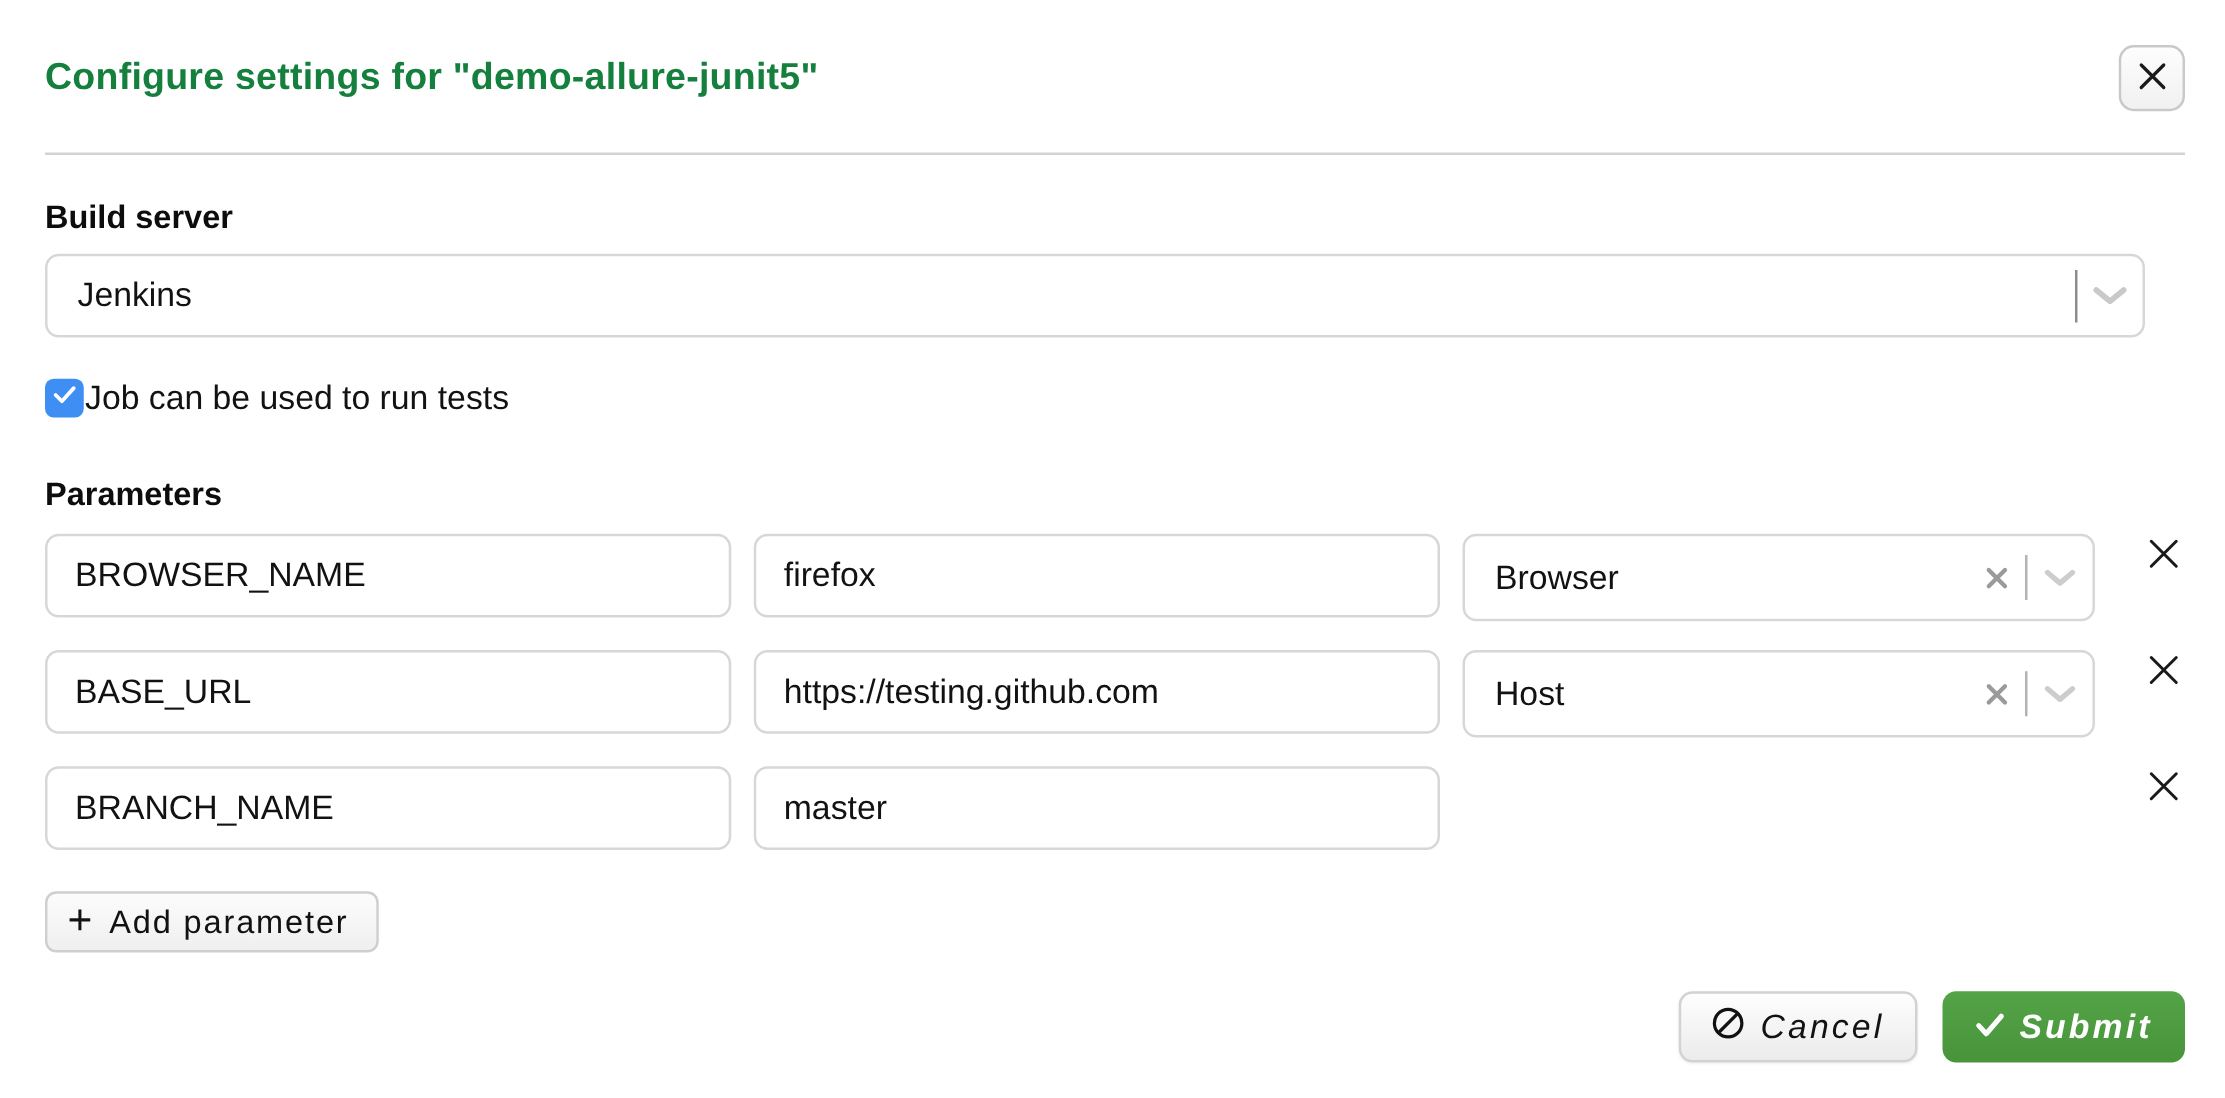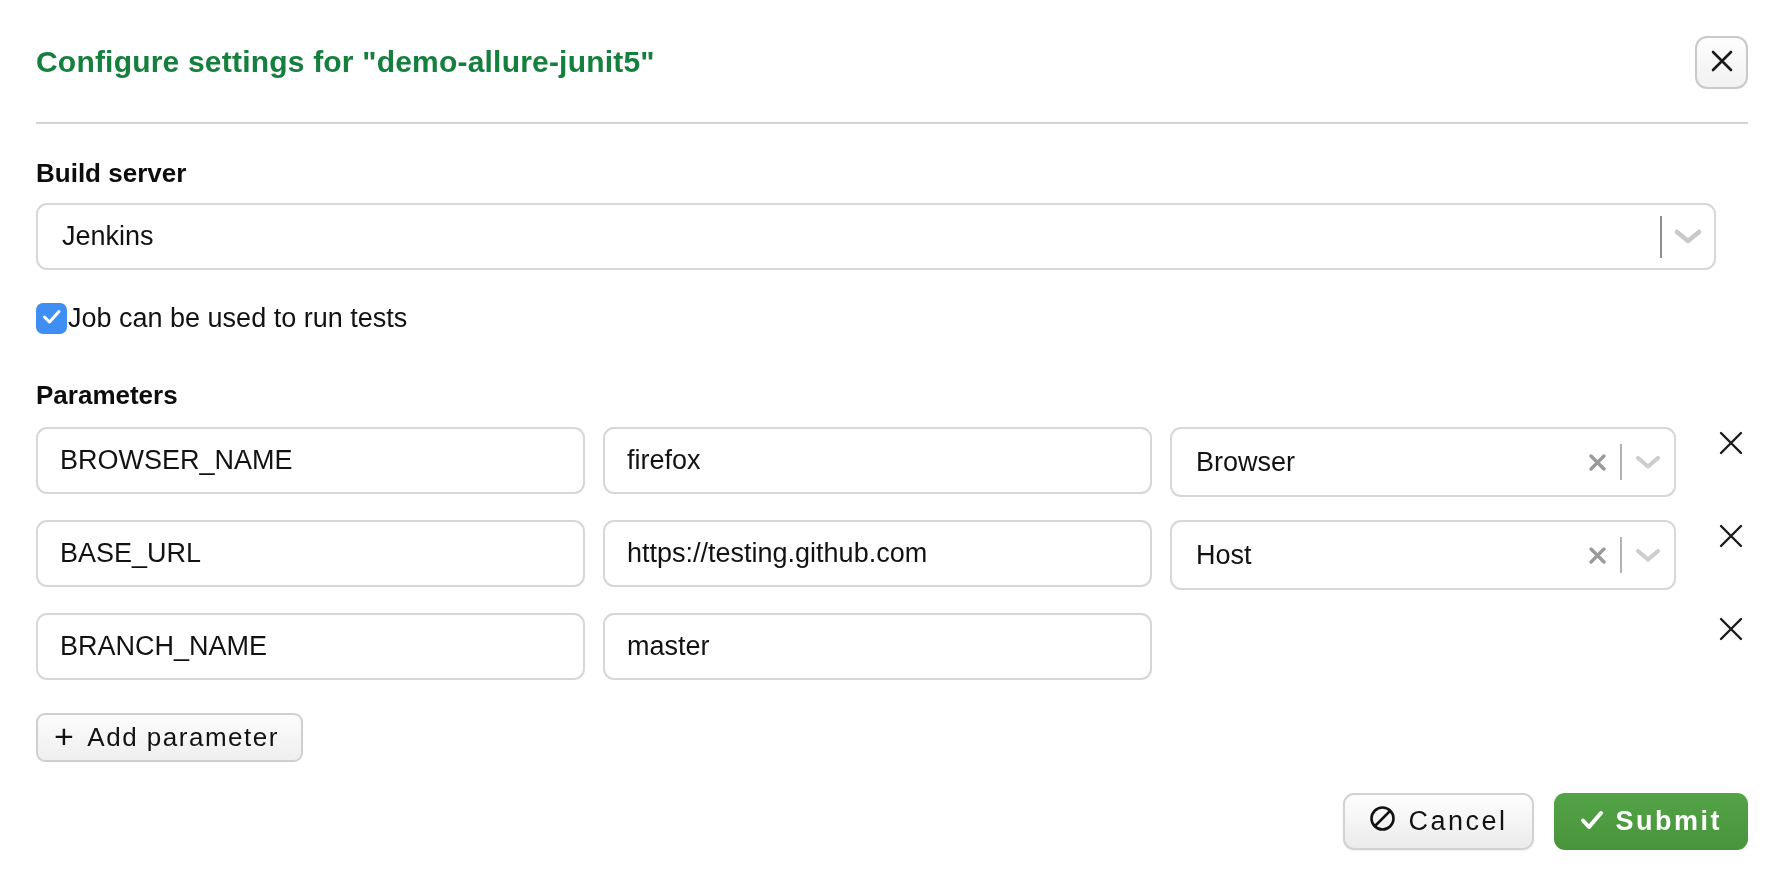--- a/index.html
+++ b/index.html
@@ -174,20 +174,21 @@
     height: 57px;
     border-radius: 11px;
     display: inline-flex;
     align-items: center;
     justify-content: center;
     gap: 12px;
     font-family: "Liberation Sans", sans-serif;
     font-size: 27px;
     letter-spacing: 2.5px;
     cursor: pointer;
+    font-style: italic;
   }
   .cancel-btn {
     border: 2px solid #d2d2d2;
     background: linear-gradient(#fefefe, #ebebeb);
     color: #121212;
     padding: 0 24px;
     box-shadow: 0 1px 2px rgba(0,0,0,0.06);
   }
   .submit-btn {
     border: none;

